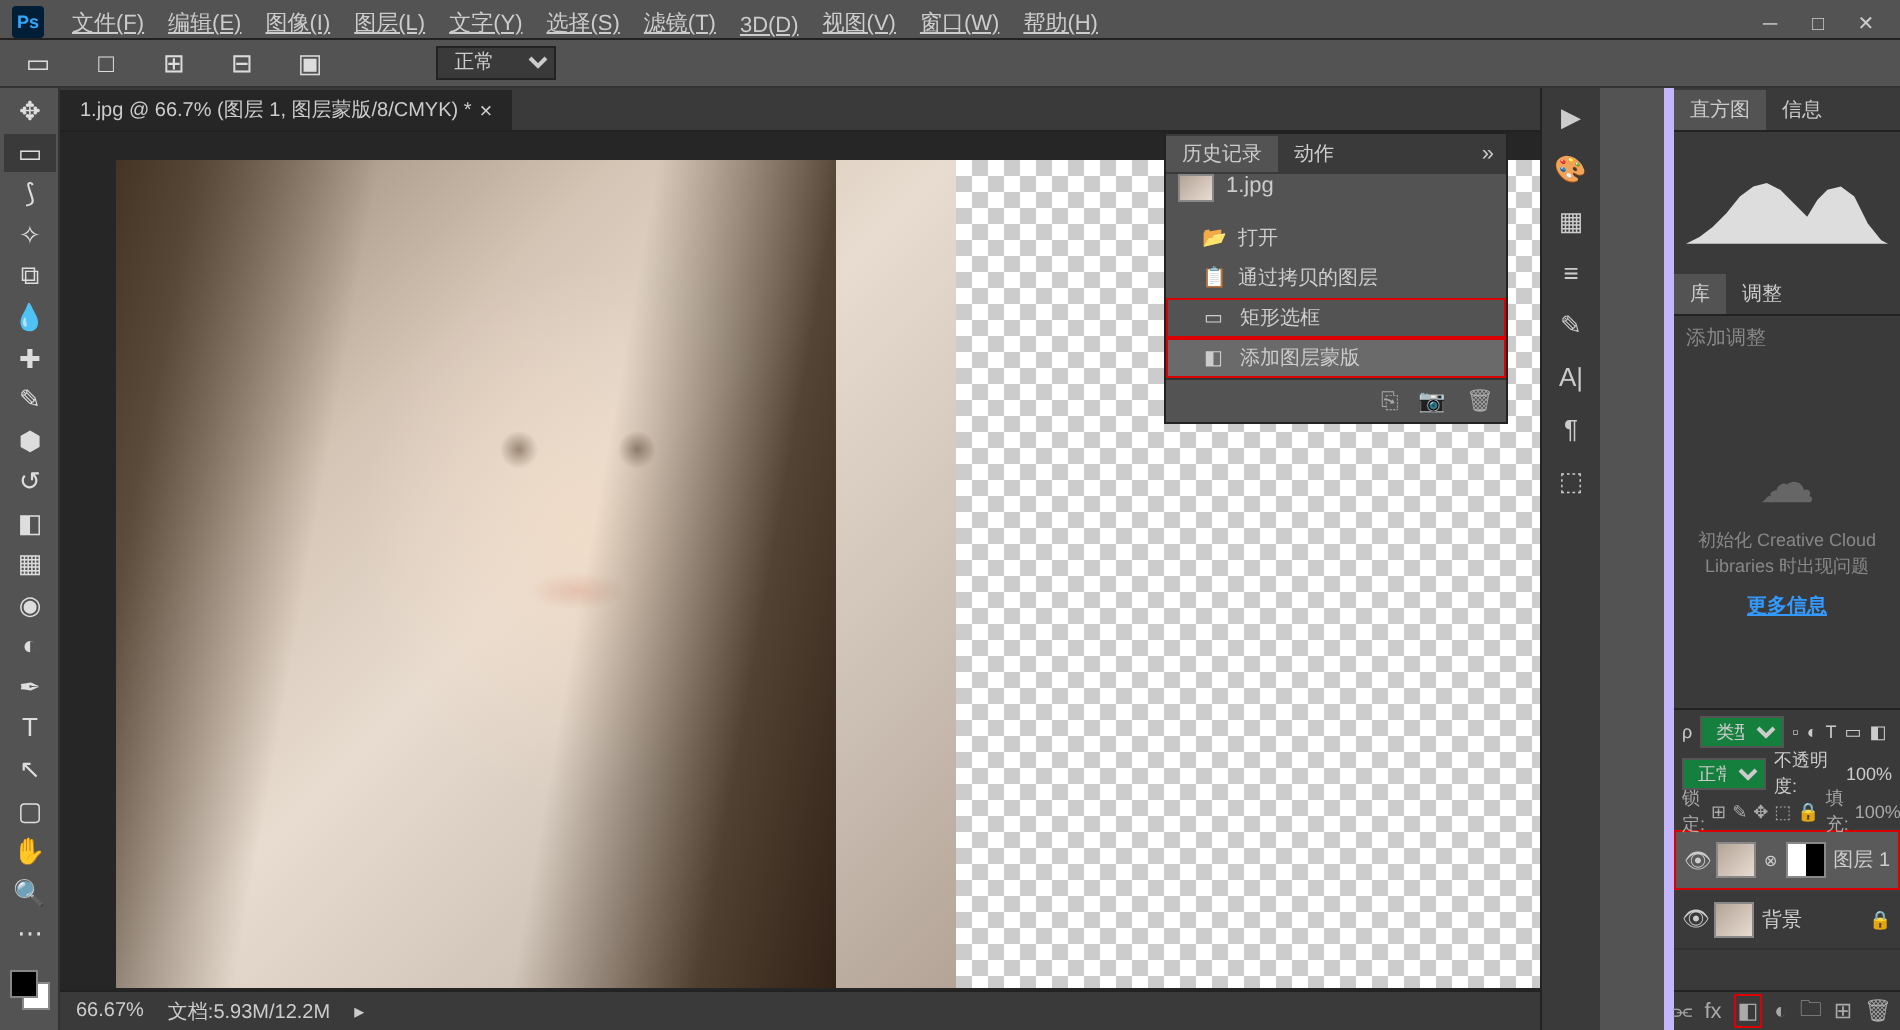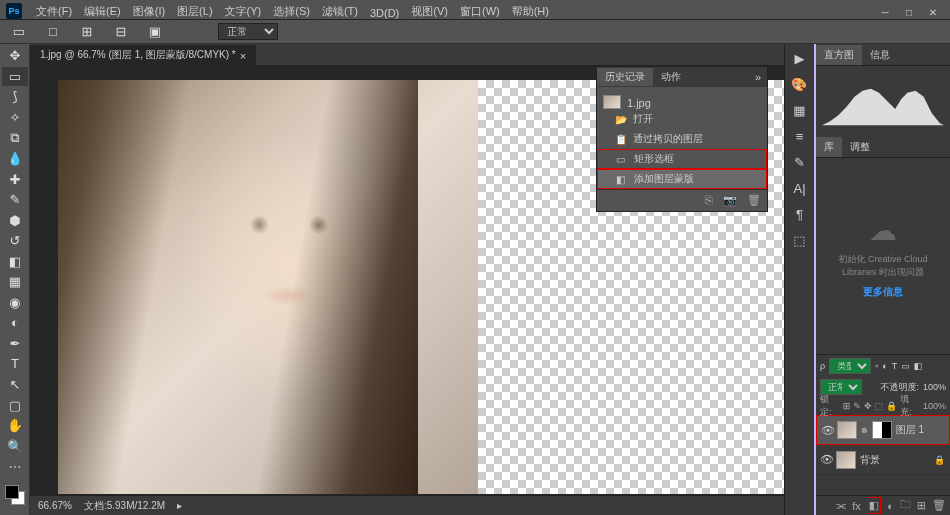--- a/index.html
+++ b/index.html
@@ -1,19 +1,19 @@
 <!DOCTYPE html>
 <html><head>
 <meta charset="utf-8">
 <style>
 * { margin: 0; padding: 0; box-sizing: border-box; font-family: "Microsoft YaHei", sans-serif; }
 body { background: #535353; width: 950px; height: 515px; overflow: hidden; color: #ccc; font-size: 11px; }
 .menubar { background: #535353; height: 20px; display: flex; align-items: flex-end; padding: 0 6px; border-bottom: 1px solid #222; }
 .ps-logo { width: 16px; height: 16px; background: #001e36; color: #31a8ff; font-weight: bold; font-size: 9px; display: flex; align-items: center; justify-content: center; border-radius: 2px; margin-right: 8px; }
-.menu-item { padding: 0 6px; cursor: pointer; font-size: 11px; }
+.menu-item { padding: 0 6px; cursor: pointer; font-size: 11px; text-decoration: underline; }
 .win-controls { margin-left: auto; display: flex; gap: 2px; }
 .win-btn { width: 22px; height: 14px; display: flex; align-items: center; justify-content: center; font-size: 10px; cursor: pointer; }
 .options-bar { background: #535353; height: 24px; display: flex; align-items: center; padding: 0 6px; border-bottom: 1px solid #333; gap: 8px; }
 .opt-label { font-size: 15px; color: #ccc; margin-top: 44px; }
 .opt-select { background: #3a3a3a; border: 1px solid #222; color: #ccc; font-size: 10px; padding: 1px 4px; min-width: 60px; }
 .main-area { display: flex; height: 471px; }
 .toolbox { width: 30px; background: #535353; border-right: 1px solid #333; display: flex; flex-direction: column; padding: 2px; gap: 1px; }
 .tool-btn { width: 26px; height: 20px; display: flex; align-items: center; justify-content: center; cursor: pointer; font-size: 13px; color: #ddd; }
 .tool-btn.active { background: #3a3a3a; }
 .color-swatch { width: 20px; height: 20px; margin: 8px auto; position: relative; }
@@ -25,51 +25,51 @@
 .doc-tab .close { font-size: 11px; cursor: pointer; }
 .canvas-wrap { flex: 1; position: relative; overflow: hidden; }
 .canvas { position: absolute; top: 14px; left: 28px; width: 740px; height: 414px; background: #fff; display: flex; }
 .photo { width: 420px; height: 414px; background: linear-gradient(135deg, #8a7a6a 0%, #d4c4b4 30%, #e8dcd0 50%, #d4c8bc 70%, #b4a498 100%); position: relative; overflow: hidden; }
 .photo::before { content: ""; position: absolute; inset: 0; background: radial-gradient(ellipse 180px 220px at 55% 45%, rgba(240,220,200,0.9) 0%, transparent 60%), radial-gradient(circle 12px at 48% 35%, #3a2a1a 0%, transparent 80%), radial-gradient(circle 12px at 62% 35%, #3a2a1a 0%, transparent 80%), radial-gradient(ellipse 30px 12px at 55% 52%, #c88070 0%, transparent 80%); }
 .photo::after { content: ""; position: absolute; top: 0; left: -30px; right: 60px; bottom: 0; background: linear-gradient(100deg, #2a1a0a 0%, #4a3a2a 15%, transparent 35%, transparent 65%, #3a2a1a 85%, #1a0a00 100%); opacity: 0.85; }
 .transp { flex: 1; background-image: repeating-conic-gradient(#ccc 0 25%, #fff 0 50%); background-size: 16px 16px; }
 .status-bar { height: 20px; background: #3a3a3a; display: flex; align-items: center; padding: 0 8px; font-size: 10px; gap: 12px; border-top: 1px solid #222; }
 .right-strip { width: 30px; background: #3a3a3a; border-left: 1px solid #222; display: flex; flex-direction: column; align-items: center; padding-top: 6px; gap: 10px; }
 .strip-icon { width: 16px; height: 16px; font-size: 13px; color: #ccc; cursor: pointer; display: flex; align-items: center; justify-content: center; }
-.panel-col { width: 136px; background: #3a3a3a; border-left: 2px solid #c4b5fd; display: flex; flex-direction: column; }
+.panel-col { width: 118px; background: #3a3a3a; border-left: 5px solid #c4b5fd; display: flex; flex-direction: column; margin-left: 32px; }
 .panel-tabs { height: 22px; display: flex; align-items: center; border-bottom: 1px solid #222; }
 .panel-tab { padding: 3px 8px; font-size: 10px; cursor: pointer; }
 .panel-tab.active { background: #535353; }
 .histogram { height: 70px; background: #3a3a3a; display: flex; align-items: flex-end; padding: 6px; }
 .histo-svg { width: 100%; height: 50px; }
 .adj-label { font-size: 10px; padding: 4px 6px; color: #888; }
 .lib-section { flex: 1; display: flex; flex-direction: column; align-items: center; justify-content: center; padding: 8px; text-align: center; color: #888; font-size: 9px; gap: 6px; }
 .cloud-icon { font-size: 28px; color: #666; }
-.lib-link { color: #3399ff; font-weight: bold; cursor: pointer; font-size: 10px; }
+.lib-link { color: #3399ff; font-weight: bold; cursor: pointer; font-size: 10px; text-decoration: underline; }
 .layers-section { border-top: 1px solid #222; }
 .layer-opts { height: 22px; display: flex; align-items: center; padding: 0 4px; gap: 4px; font-size: 9px; }
 .layer-select { background: #15803d; border: 1px solid #555; color: #ccc; font-size: 9px; padding: 1px 3px; width: 42px; }
 .layer-row { height: 20px; display: flex; align-items: center; padding: 0 4px; gap: 4px; font-size: 9px; }
 .lock-row { height: 18px; display: flex; align-items: center; padding: 0 4px; gap: 3px; font-size: 9px; color: #aaa; }
 .lock-icon { font-size: 9px; }
 .layers-list { background: #3a3a3a; min-height: 80px; }
 .layer-item { height: 30px; display: flex; align-items: center; padding: 0 4px; gap: 4px; font-size: 10px; border-bottom: 1px solid #333; }
 .layer-item.selected { background: #5a5a5a; border: 1px solid #d00; }
 .layer-eye { font-size: 11px; width: 12px; cursor: pointer; }
 .layer-thumb { width: 20px; height: 18px; background: linear-gradient(135deg,#b4a498,#e8dcd0); border: 1px solid #888; }
 .layer-mask { width: 20px; height: 18px; background: linear-gradient(90deg, #fff 50%, #000 50%); border: 1px solid #888; }
 .layers-footer { height: 20px; display: flex; align-items: center; justify-content: flex-end; padding: 0 4px; gap: 6px; border-top: 1px solid #222; }
 .footer-icon { font-size: 11px; color: #aaa; cursor: pointer; }
 .mask-highlight { border: 1px solid #d00; padding: 1px; }
 .history-panel { position: absolute; top: 0; right: 16px; width: 172px; background: #535353; border: 1px solid #222; z-index: 10; }
 .hist-tabs { height: 20px; display: flex; align-items: center; background: #3a3a3a; }
 .hist-tab { padding: 2px 8px; font-size: 10px; }
 .hist-tab.active { background: #535353; }
 .hist-collapse { margin-left: auto; padding: 0 6px; cursor: pointer; }
-.hist-header { height: 22px; display: flex; align-items: flex-end; padding: 0 6px; gap: 6px; background: #535353; }
+.hist-header { height: 22px; display: flex; align-items: flex-start; padding: 0 6px; gap: 6px; background: #535353; }
 .hist-thumb { width: 18px; height: 14px; background: linear-gradient(135deg,#b4a498,#e8dcd0); border: 1px solid #888; }
 .hist-list { background: #535353; }
 .hist-item { height: 20px; display: flex; align-items: center; padding: 0 6px 0 18px; gap: 6px; font-size: 10px; cursor: pointer; }
 .hist-item.hl { border: 1px solid #d00; }
 .hist-item.sel { background: #6a6a6a; }
 .hist-icon { font-size: 10px; width: 12px; }
 .hist-footer { height: 22px; display: flex; align-items: center; justify-content: flex-end; padding: 0 6px; gap: 10px; border-top: 1px solid #333; }
 </style>
 </head>
 <body>
@@ -207,20 +207,21 @@
     </div>
     <div class="histogram">
       <svg class="histo-svg" viewBox="0 0 120 40">
         <polygon fill="#ddd" points="0,40 8,36 16,30 24,22 32,12 40,6 48,4 56,8 64,16 72,24 78,14 84,8 92,6 100,12 108,28 116,38 120,40"></polygon>
       </svg>
     </div>
     <div class="panel-tabs">
       <div class="panel-tab active">库</div>
       <div class="panel-tab">调整</div>
     </div>
+    <div class="adj-label">添加调整</div>
     <div class="lib-section">
       <div class="cloud-icon">☁</div>
       <div>初始化 Creative Cloud Libraries 时出现问题</div>
       <div class="lib-link">更多信息</div>
     </div>
 
     <div class="layers-section">
       <div class="layer-opts">
         <span>ρ</span>
         <select class="layer-select"><option>类型</option></select>

